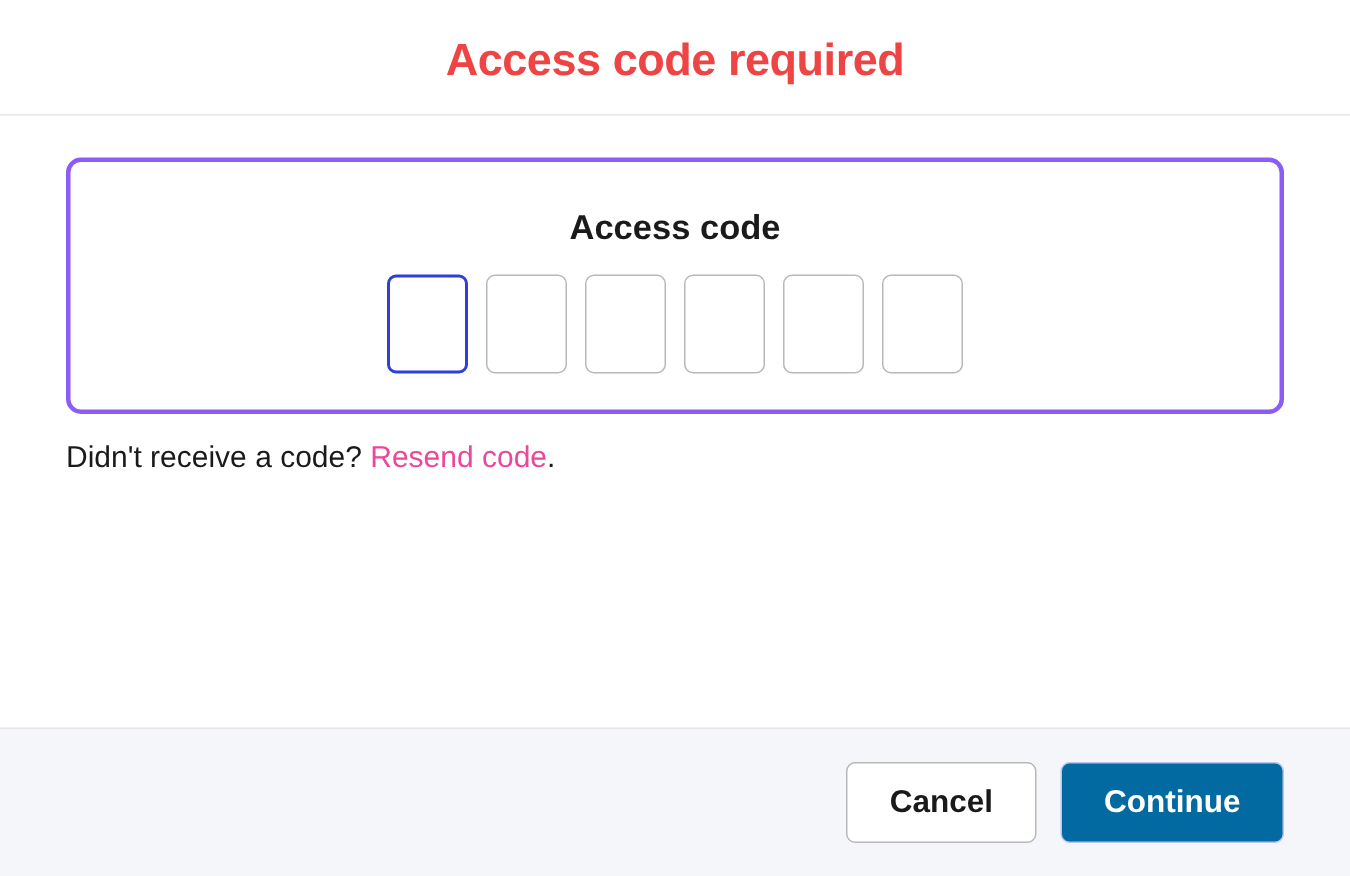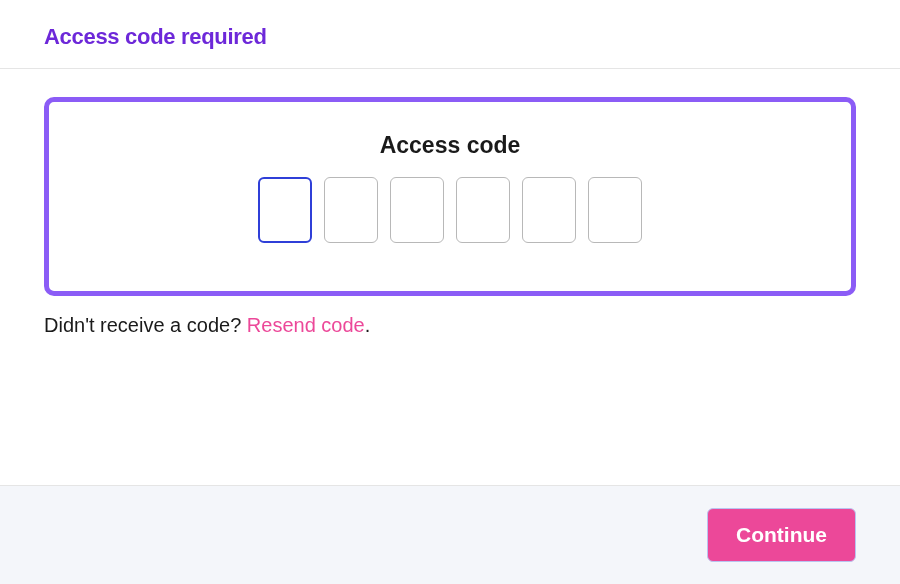--- a/index.html
+++ b/index.html
@@ -14,39 +14,40 @@
       height: 584px;
       overflow: hidden;
       display: flex;
       flex-direction: column;
     }
     .header {
       padding: 24px 44px 18px 44px;
       border-bottom: 1px solid #e5e5e5;
     }
     .header h1 {
-      font-size: 22px;
+      font-size: 30px;
       font-weight: 700;
-      color: #6d28d9;
+      color: #ef4444;
       letter-spacing: -0.3px;
+      text-align: center;
     }
     .main {
       flex: 1;
       padding: 28px 44px 20px 44px;
     }
     .instruction {
       font-size: 22px;
       color: #1a1a1a;
       margin-bottom: 28px;
       font-weight: 400;
     }
     .code-panel {
-      border: 5px solid #8b5cf6;
+      border: 3px solid #8b5cf6;
       border-radius: 10px;
-      padding: 30px 20px 48px 20px;
+      padding: 30px 20px 24px 20px;
       text-align: center;
     }
     .code-label {
       font-size: 23px;
       font-weight: 700;
       color: #1a1a1a;
       margin-bottom: 18px;
     }
     .code-inputs {
       display: flex;
@@ -94,21 +95,21 @@
       font-weight: 500;
       font-family: inherit;
     }
     .btn-cancel {
       background: #ffffff;
       border: 1px solid #b8b8b8;
       color: #1a1a1a;
       font-weight: 600;
     }
     .btn-continue {
-      background: #ec4899;
+      background: #0369a1;
       border: 1px solid #b9c4f0;
       color: #ffffff;
       font-weight: 600;
       cursor: default;
     }
   </style>
 </head>
 <body>
 
 <div class="header">
@@ -128,14 +129,15 @@
       <input type="text" maxlength="1" class="code-box" value="" style="">
     </div>
   </div>
 
   <p class="resend-row">
     <span>Didn't receive a code? </span><a class="resend-link">Resend code</a><span>.</span>
   </p>
 </div>
 
 <div class="footer">
+  <button class="btn btn-cancel">Cancel</button>
   <button class="btn btn-continue" disabled="">Continue</button>
 </div>
 
 </body></html>

